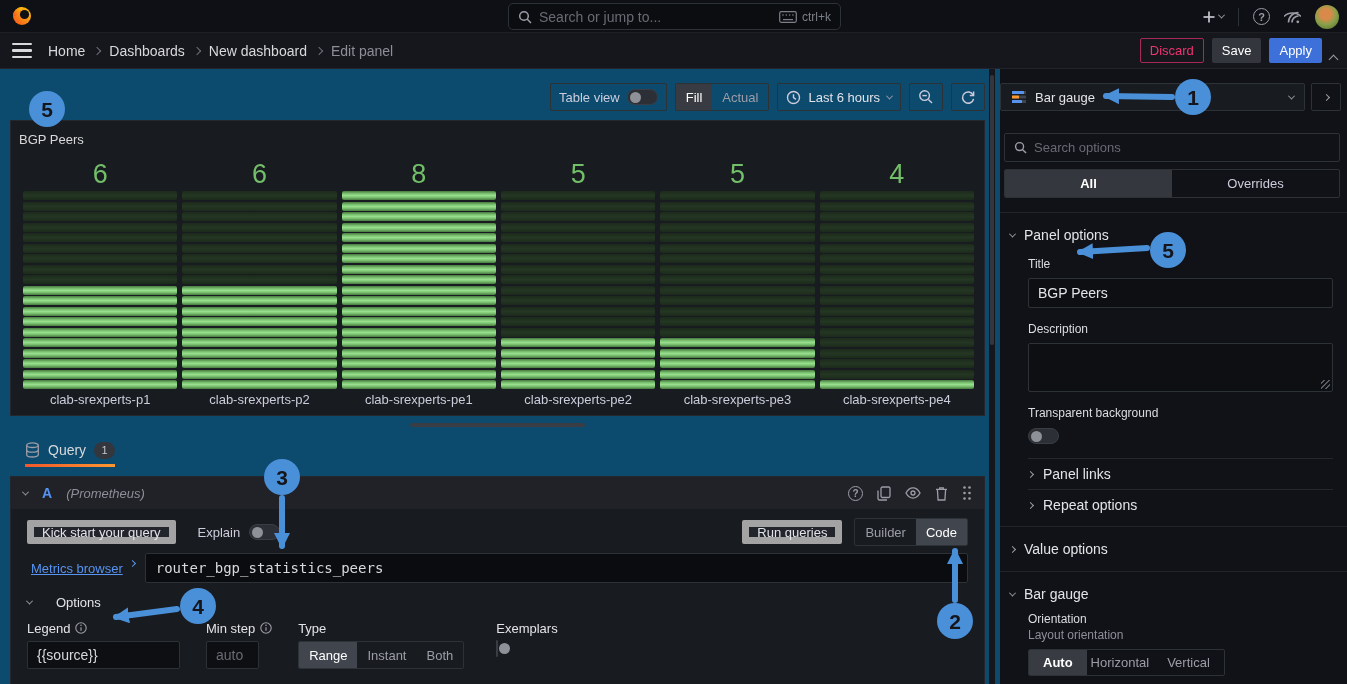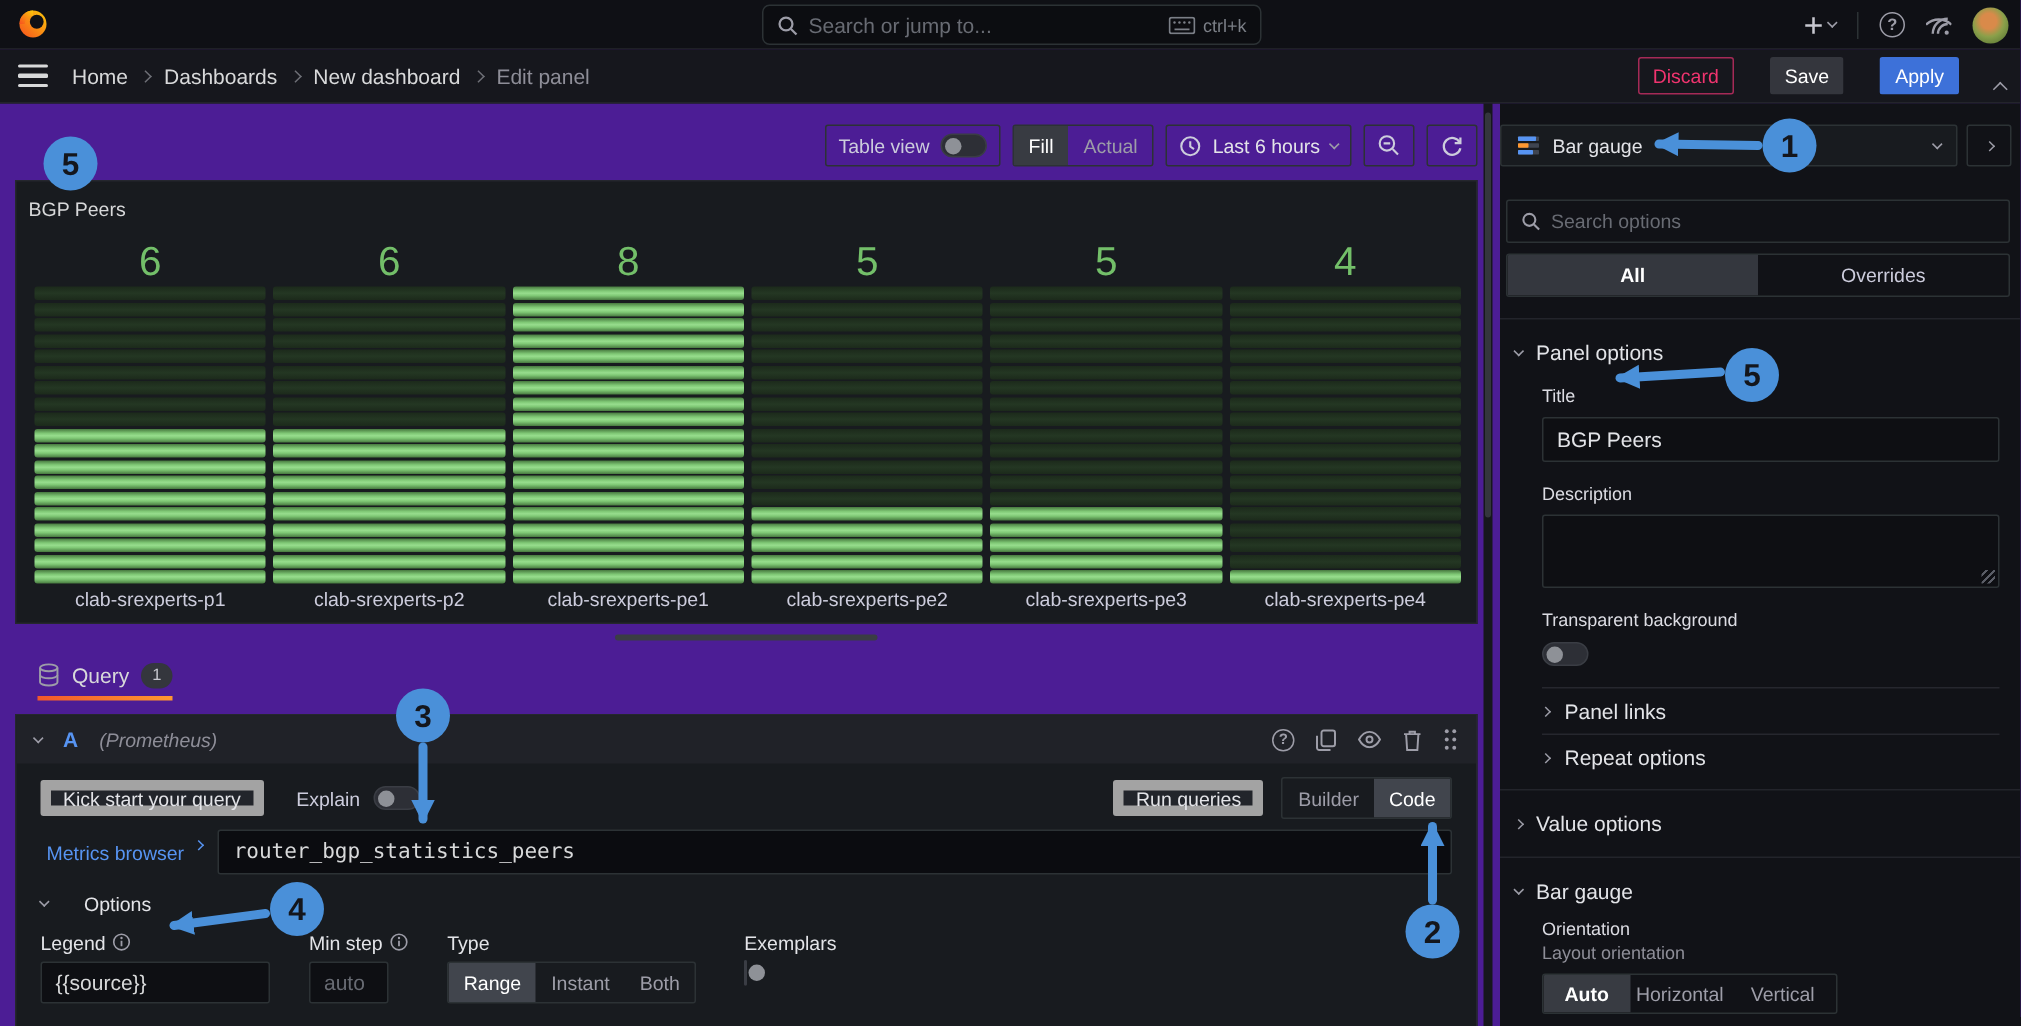--- a/index.html
+++ b/index.html
@@ -1,18 +1,18 @@
 <!DOCTYPE html>
 <html><head>
 <meta charset="utf-8">
 <style>
   * { margin:0; padding:0; box-sizing:border-box; }
   html,body { width:1347px; height:684px; overflow:hidden; background:#111217;
     font-family:"Liberation Sans", sans-serif; color:#ccccdc; font-size:13px; }
-  .app { position:relative; width:1347px; height:684px; background:#4c1d95; overflow:hidden; }
+  .app { position:relative; width:1347px; height:684px; background:#0c4a6e; overflow:hidden; }
 
   
   .topnav { position:absolute; left:0; top:0; width:100%; height:33px; background:#0f1015;
     border-bottom:1px solid #1f2026; display:flex; align-items:center; }
   .logo { margin-left:10px; width:24px; height:24px; display:flex; align-items:center; justify-content:center; }
   .searchbox { position:absolute; left:508px; top:3px; width:333px; height:27px; background:#0c0d11;
     border:1px solid #2c3235; border-radius:5px; display:flex; align-items:center; padding:0 9px; gap:7px; }
   .searchbox .ph { color:#686b73; font-size:14px; flex:1; }
   .kbd-hint { display:flex; align-items:center; gap:5px; color:#7b7f87; font-size:12px; }
   .topnav-right { position:absolute; right:8px; top:0; height:33px; display:flex; align-items:center; gap:14px; }
@@ -26,21 +26,21 @@
   
   .subnav { position:absolute; left:0; top:33px; width:100%; height:36px; background:#16171d;
     border-bottom:1px solid #23242b; display:flex; align-items:center; }
   .hamburger { margin:0 16px 0 12px; width:20px; display:flex; flex-direction:column; gap:4px; cursor:pointer; }
   .hamburger i { display:block; height:2.5px; background:#d8d9da; border-radius:1px; }
   .crumbs { display:flex; align-items:center; gap:9px; font-size:14px; }
   .crumb { color:#d8d9da; font-weight:500; cursor:pointer; }
   .crumb.muted { color:#8e8e98; font-weight:400; cursor:default; }
   .crumb-sep { width:6px; height:6px; border-right:1.6px solid #6e7077; border-bottom:1.6px solid #6e7077;
     transform:rotate(-45deg); margin-top:1px; }
-  .subnav-right { position:absolute; right:10px; display:flex; align-items:flex-end; gap:24px; }
+  .subnav-right { position:absolute; right:10px; display:flex; align-items:flex-end; gap:8px; }
   .btn { height:25px; padding:0 9px; border-radius:2px; display:flex; align-items:center;
     font-size:13px; font-weight:500; cursor:pointer; border:1px solid transparent; }
   .btn-discard { color:#f0346f; border-color:#a52a57; background:transparent; }
   .btn-save { background:#34363d; color:#fff; }
   .btn-apply { background:#3d71d9; color:#fff; }
   .chev { display:inline-block; width:7px; height:7px; border-right:1.7px solid currentColor;
     border-bottom:1.7px solid currentColor; }
   .chev.down { transform:rotate(45deg) translate(-1px,-1px); }
   .chev.up { transform:rotate(225deg); }
   .chev.right { transform:rotate(-45deg); }
@@ -93,21 +93,21 @@
   .qbody { padding:10px 16px 0 16px; }
   .qrow1 { display:flex; align-items:center; height:26px; }
   .kick { height:24px; padding:0 8px; background:#22252b; border:7px solid #a3a3a3; border-radius:2px;
     display:flex; align-items:center; font-weight:500; color:#e3e4e8; cursor:pointer; }
   .explain { margin-left:22px; display:flex; align-items:center; gap:9px; color:#ccccdc; }
   .runq { margin-left:auto; }
   .bc-group { margin-left:12px; }
   .bc-group .seg.active { background:#41454d; }
   .qrow2 { display:flex; align-items:center; margin-top:8px; height:30px; }
   .metricsb { display:flex; align-items:flex-start; gap:7px; color:#5794f2; font-weight:500; padding:0 10px 0 4px;
-    cursor:pointer; white-space:nowrap; }
+    cursor:pointer; white-space:nowrap;text-decoration:underline; }
   .qinput { flex:1; height:30px; background:#0b0c10; border:1px solid #2c3235; border-radius:2px;
     display:flex; align-items:center; padding:0 10px; font-family:"DejaVu Sans Mono", monospace;
     font-size:14px; color:#d8d9da; }
   .opt-header { margin-top:12px; display:flex; align-items:center; gap:24px; font-weight:500; color:#e3e4e8; cursor:pointer; }
   .fields { display:flex; margin-top:9px; gap:26px; }
   .field .flabel { display:flex; align-items:center; gap:5px; font-weight:500; font-size:13px;
     color:#e3e4e8; height:18px; margin-bottom:4px; }
   .ip { height:28px; background:#0e0f13; border:1px solid #2c3235; border-radius:2px; display:flex;
     align-items:center; padding:0 9px; color:#d8d9da; font-size:14px; }
   .ip.ph { color:#686b73; }

